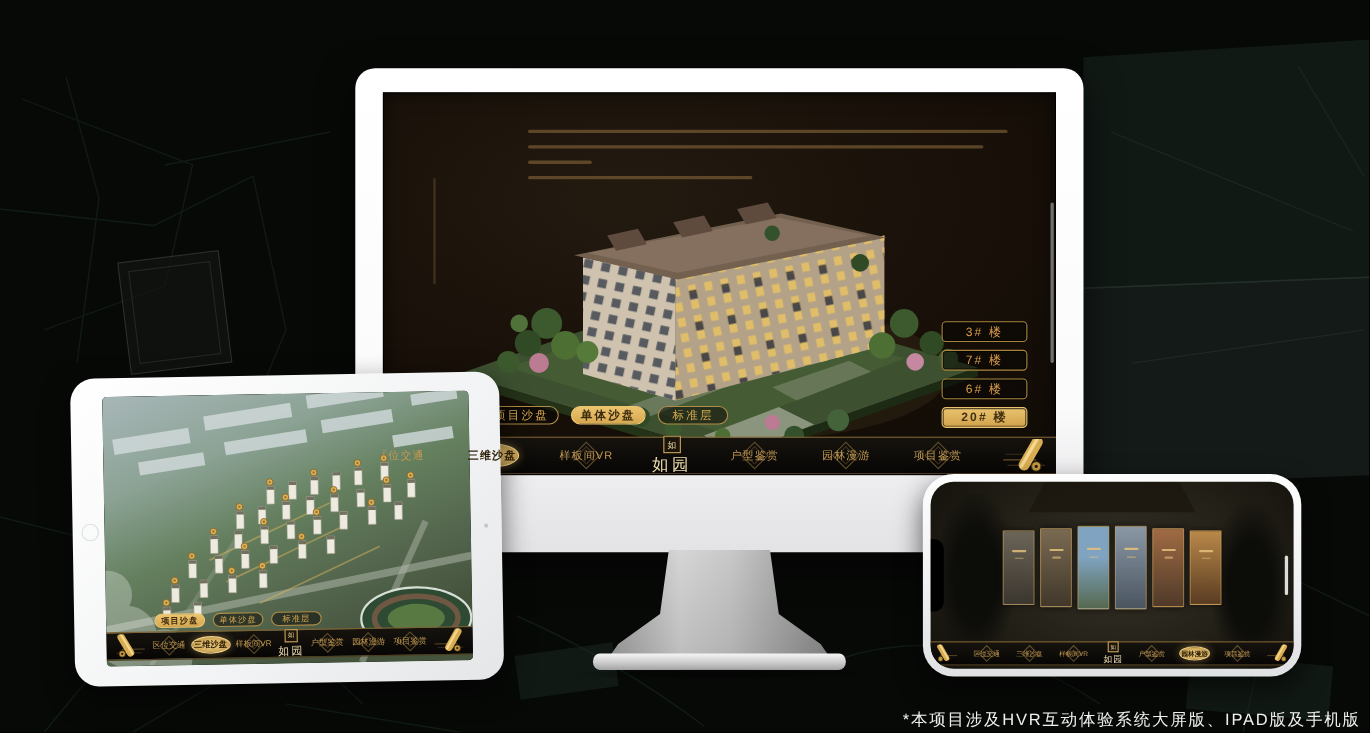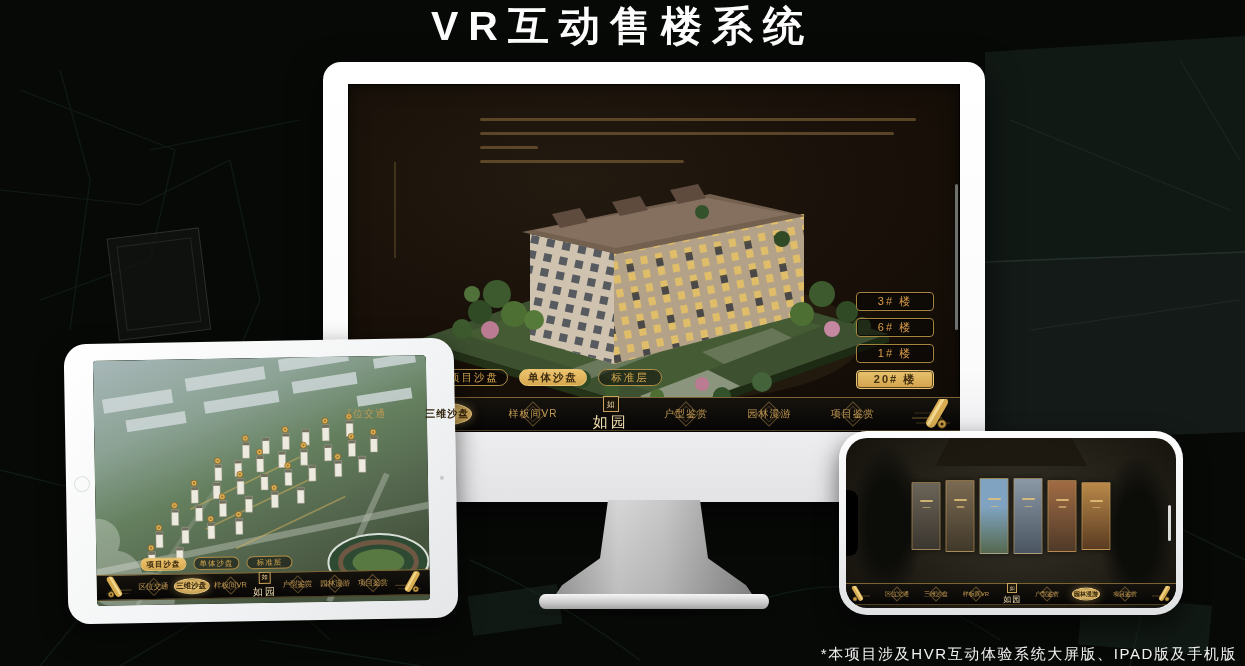--- a/index.html
+++ b/index.html
@@ -154,21 +154,20 @@
       <path d="M760 600 Q880 560 1000 640"></path>
       <path d="M1060 470 L1245 560"></path>
       <path d="M1180 440 L1130 666"></path>
     </g>
     <g fill="#1c2a22" opacity="0.5">
       <rect x="470" y="590" width="90" height="40" transform="rotate(-8 515 610)"></rect>
       <rect x="1080" y="600" width="130" height="50" transform="rotate(5 1145 625)"></rect>
     </g>
   </svg>
 
-  <div class="page-title">VR互动售楼系统</div>
 
   <div class="monitor">
     <div class="mscreen">
 
       <div class="m-vert-bar"></div>
 
       <div class="m-para">
         <div class="ln" style="width:436px"></div>
         <div class="ln" style="width:414px"></div>
         <div class="ln" style="width:58px"></div>
@@ -225,22 +224,22 @@
           <circle cx="300" cy="240" r="7" fill="#bb7b93"></circle>
             <circle cx="255" cy="252" r="7" fill="#4e6f33"></circle>
           <circle cx="380" cy="95" r="8" fill="#2f4a24"></circle>
             <circle cx="300" cy="68" r="7" fill="#33512a"></circle>
         </g>
       </svg>
       <div class="m-scrollbar"></div>
 
       <div class="floor-col">
         <button class="fbtn">3# 楼</button>
+        <button class="fbtn">7# 楼</button>
         <button class="fbtn">6# 楼</button>
-        <button class="fbtn">1# 楼</button>
         <button class="fbtn sel">20# 楼</button>
       </div>
 
       <div class="subtabs">
         <button class="stab">项目沙盘</button>
         <button class="stab sel">单体沙盘</button>
         <button class="stab">标准层</button>
       </div>
 
       <div class="navbar">

